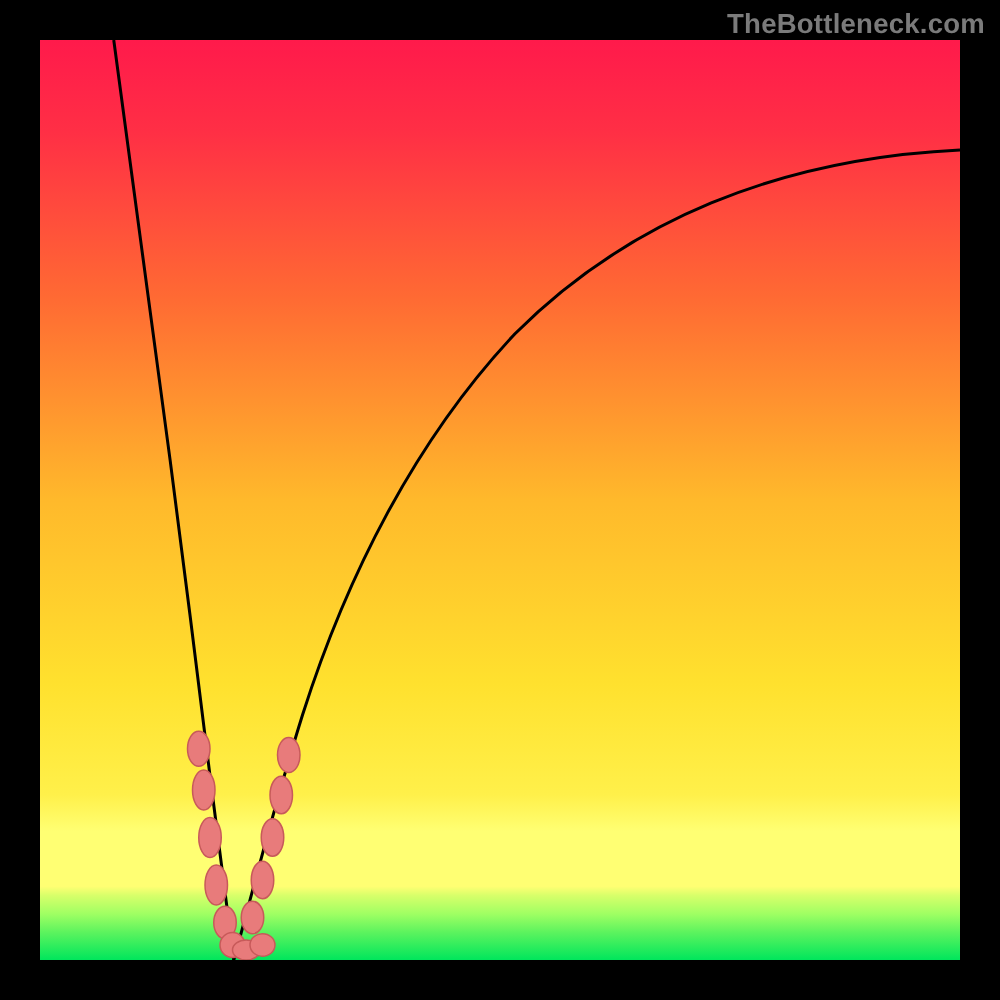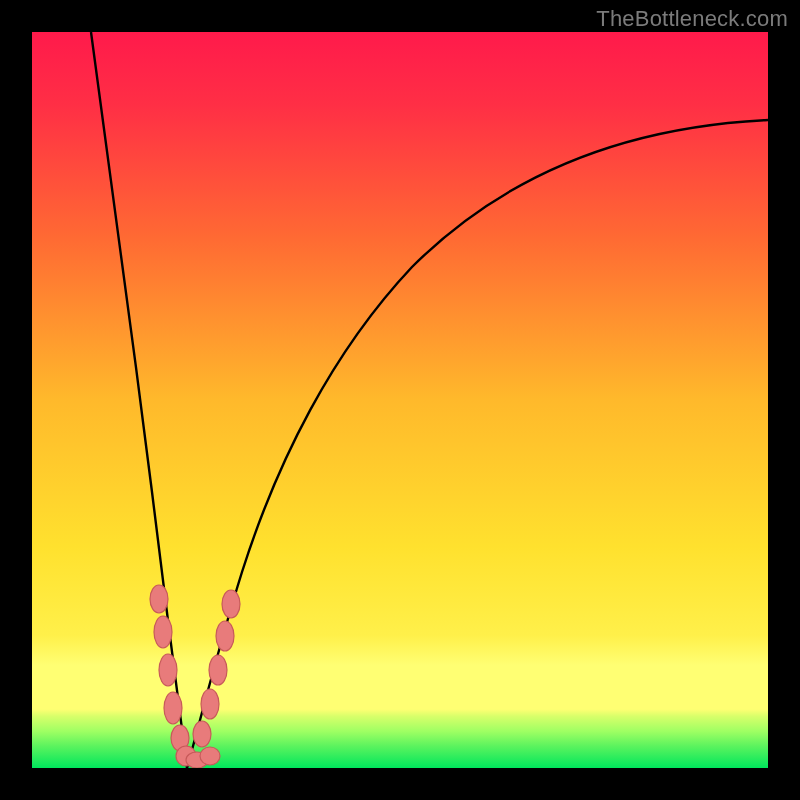--- a/index.html
+++ b/index.html
@@ -39,21 +39,21 @@
     top: 0;
     width: 100%;
     height: 100%;
   }
   .watermark {
     position: absolute;
     top: 6px;
     right: 12px;
     color: #7b7b7b;
     font-size: 22px;
-    font-weight: 400;
+    font-weight: 700;
     letter-spacing: 0.2px;
   }
 </style>
 </head>
 <body>
 
 <div class="frame">
 
   <div class="plot-area">
 

